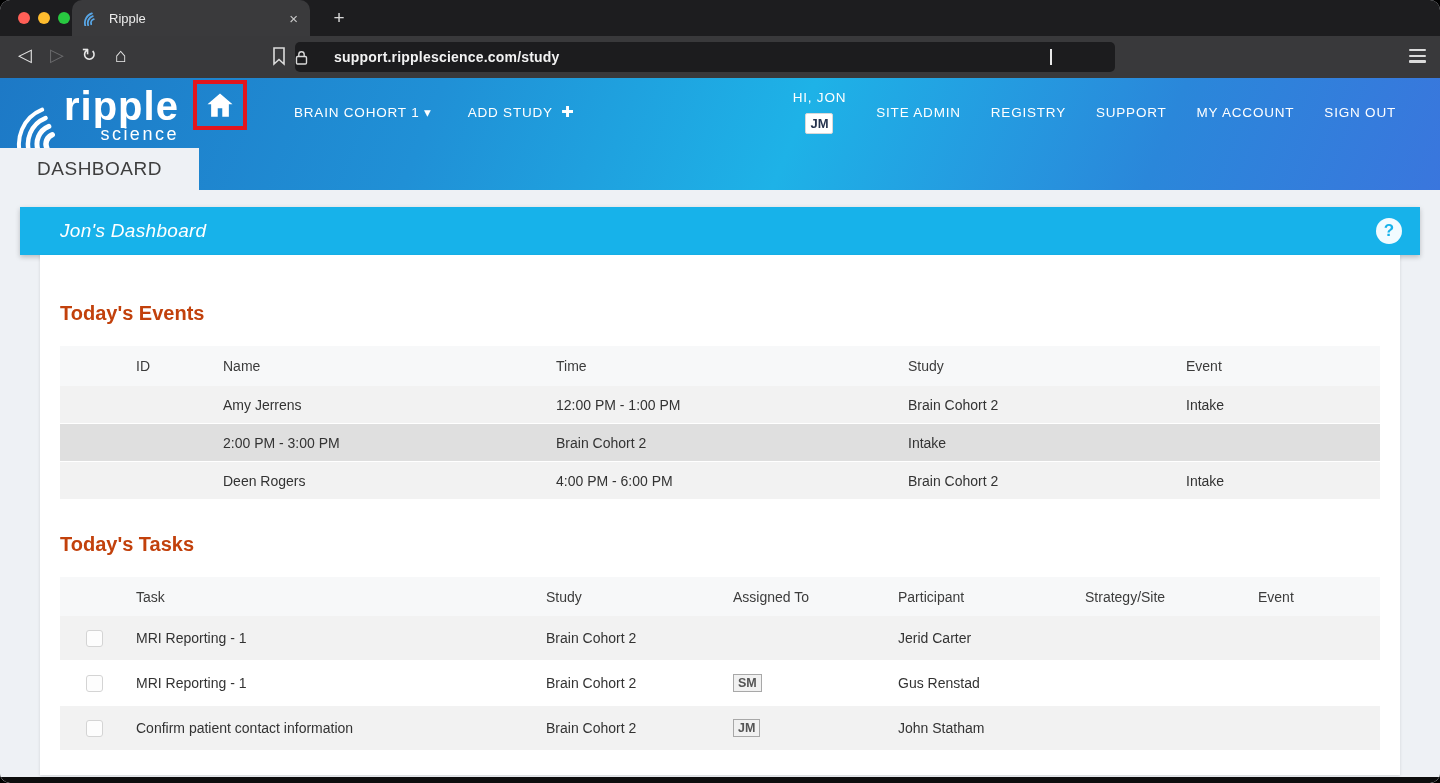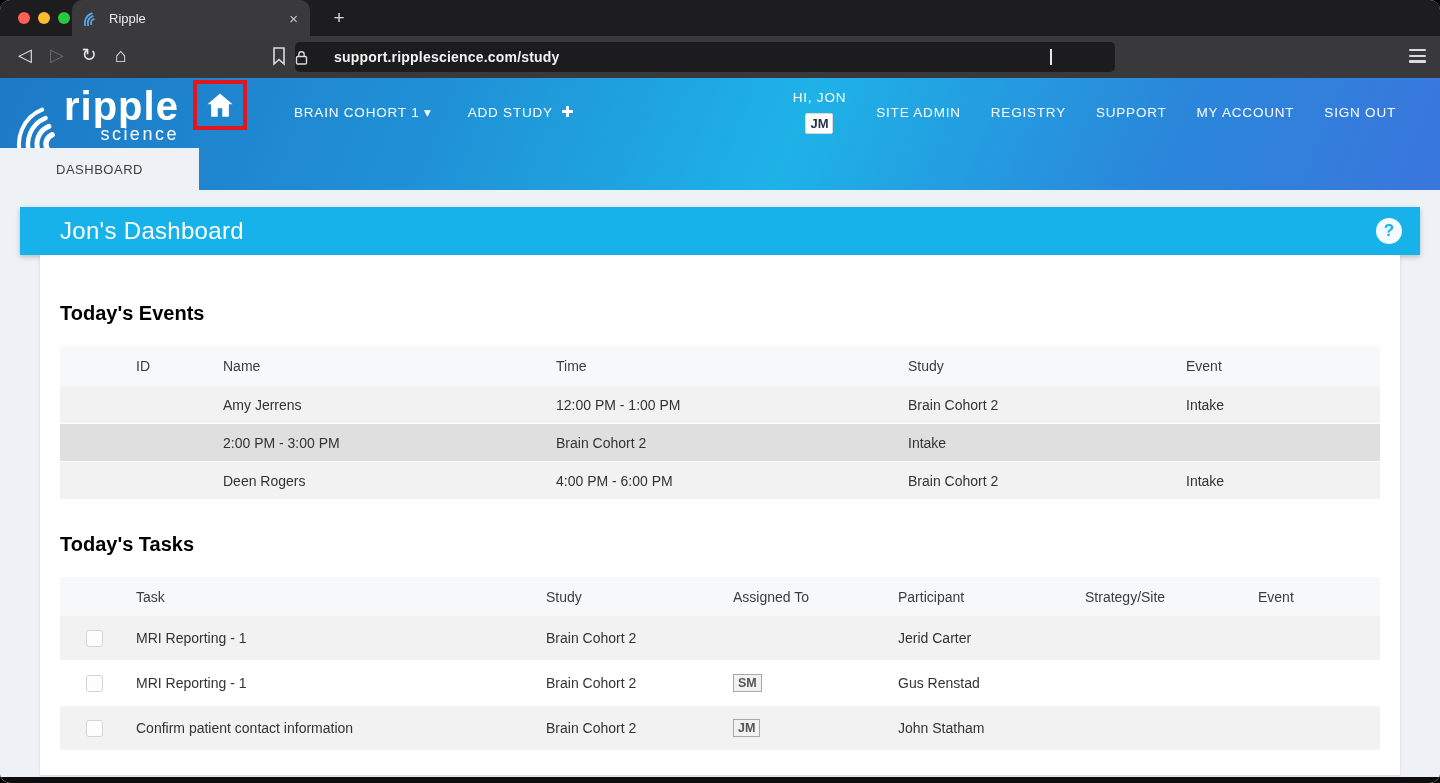--- a/index.html
+++ b/index.html
@@ -32,29 +32,29 @@
   .logo-textcol { display:flex; flex-direction:column; margin-left:2px; }
   .logo-main { color:#fff; font-size:40px; font-weight:bold; letter-spacing:1px; line-height:44px; }
   .logo-sub { color:#fff; font-size:18px; letter-spacing:2.5px; align-self:flex-end; margin-top:-4px; }
   .home-annotated { position:absolute; left:193px; top:2px; width:54px; height:50px; border:4px solid #e3151d; display:flex; align-items:center; justify-content:center; }
   .topnav-left { position:absolute; left:294px; top:0; height:68px; display:flex; align-items:center; gap:36px; }
   .topnav-right { position:absolute; right:44px; top:0; height:68px; display:flex; align-items:center; gap:30px; }
   .navitem { color:#fff; font-size:13.5px; letter-spacing:.8px; white-space:nowrap; }
   .user-chip { display:flex; align-items:center; gap:8px;flex-direction:column; }
   .user-badge { background:#fff; border:1px solid #d8d8d8; color:#263а4d; color:#26334d; font-weight:bold; font-size:13px; padding:2px 4px; border-radius:2px; }
   .tabstrip { position:absolute; bottom:0; left:0; width:100%; height:42px; }
-  .dash-tab { width:199px; height:42px; background:#eef1f5; display:flex; align-items:center; justify-content:center; color:#3e3e3e; font-size:13px; letter-spacing:.5px; }
+  .dash-tab { width:199px; height:42px; background:#eef1f5; display:flex; align-items:center; justify-content:center; color:#3e3e3e; font-size:19px; letter-spacing:.5px; }
 
   
   .content { height:587px; background:#eef1f5; position:relative; }
   .titlebar { margin:17px 20px 0 20px; height:48px; background:#17b2ea; display:flex; align-items:center; padding:0 18px 0 40px; box-shadow:0 2px 5px rgba(0,0,0,.22); }
-  .titlebar h1 { color:#fff; font-size:24px; font-weight:300; letter-spacing:.3px; flex:1; }
+  .titlebar h1 { color:#fff; font-size:19px; font-weight:300; letter-spacing:.3px; flex:1;font-style:italic; }
   .help { width:26px; height:26px; border-radius:50%; background:#f2fbff; color:#17b2ea; font-weight:bold; font-size:17px; display:flex; align-items:center; justify-content:center; }
   .card { margin:0 40px; background:#fff; height:520px; box-shadow:0 1px 3px rgba(0,0,0,.12); }
-  .section-h { color:#000000; font-size:20px; font-weight:bold; padding:47px 0 0 20px; }
+  .section-h { color:#c2410c; font-size:20px; font-weight:bold; padding:47px 0 0 20px; }
   .section-h.second { padding-top:33px; }
   .tbl { margin:21px 20px 0 20px; font-size:14px; color:#333; }
   .trow { display:grid; align-items:center; }
   .ev .trow { grid-template-columns:163px 333px 352px 278px 1fr; }
   .tk .trow { grid-template-columns:76px 410px 187px 165px 187px 173px 1fr; }
   .thead { background:#f7f8f9; color:#3c3c3c; }
   .ev .thead { height:40px; }
   .tk .thead { height:39px; }
   .ev .tdata { height:38px; border-bottom:1.5px solid #fff; background:#f2f2f2; }
   .ev .tdata.hl { background:#dfdfdf; }

